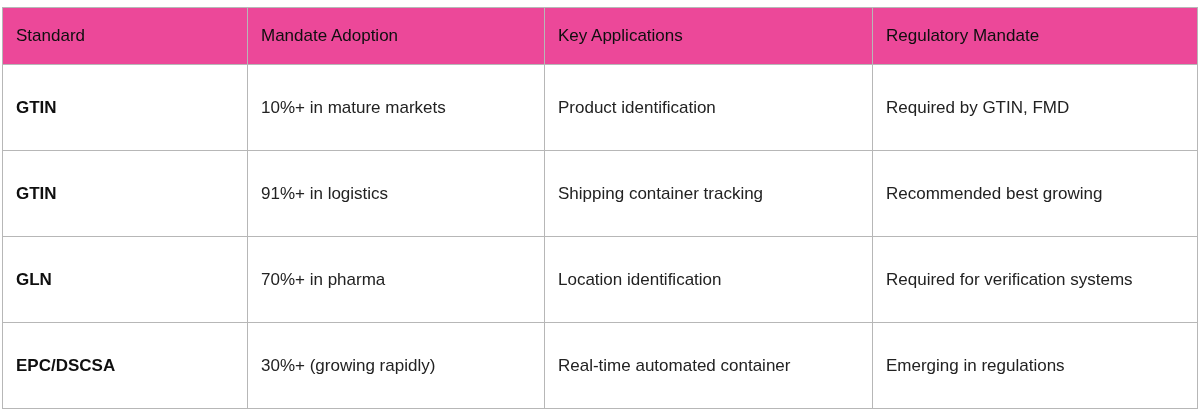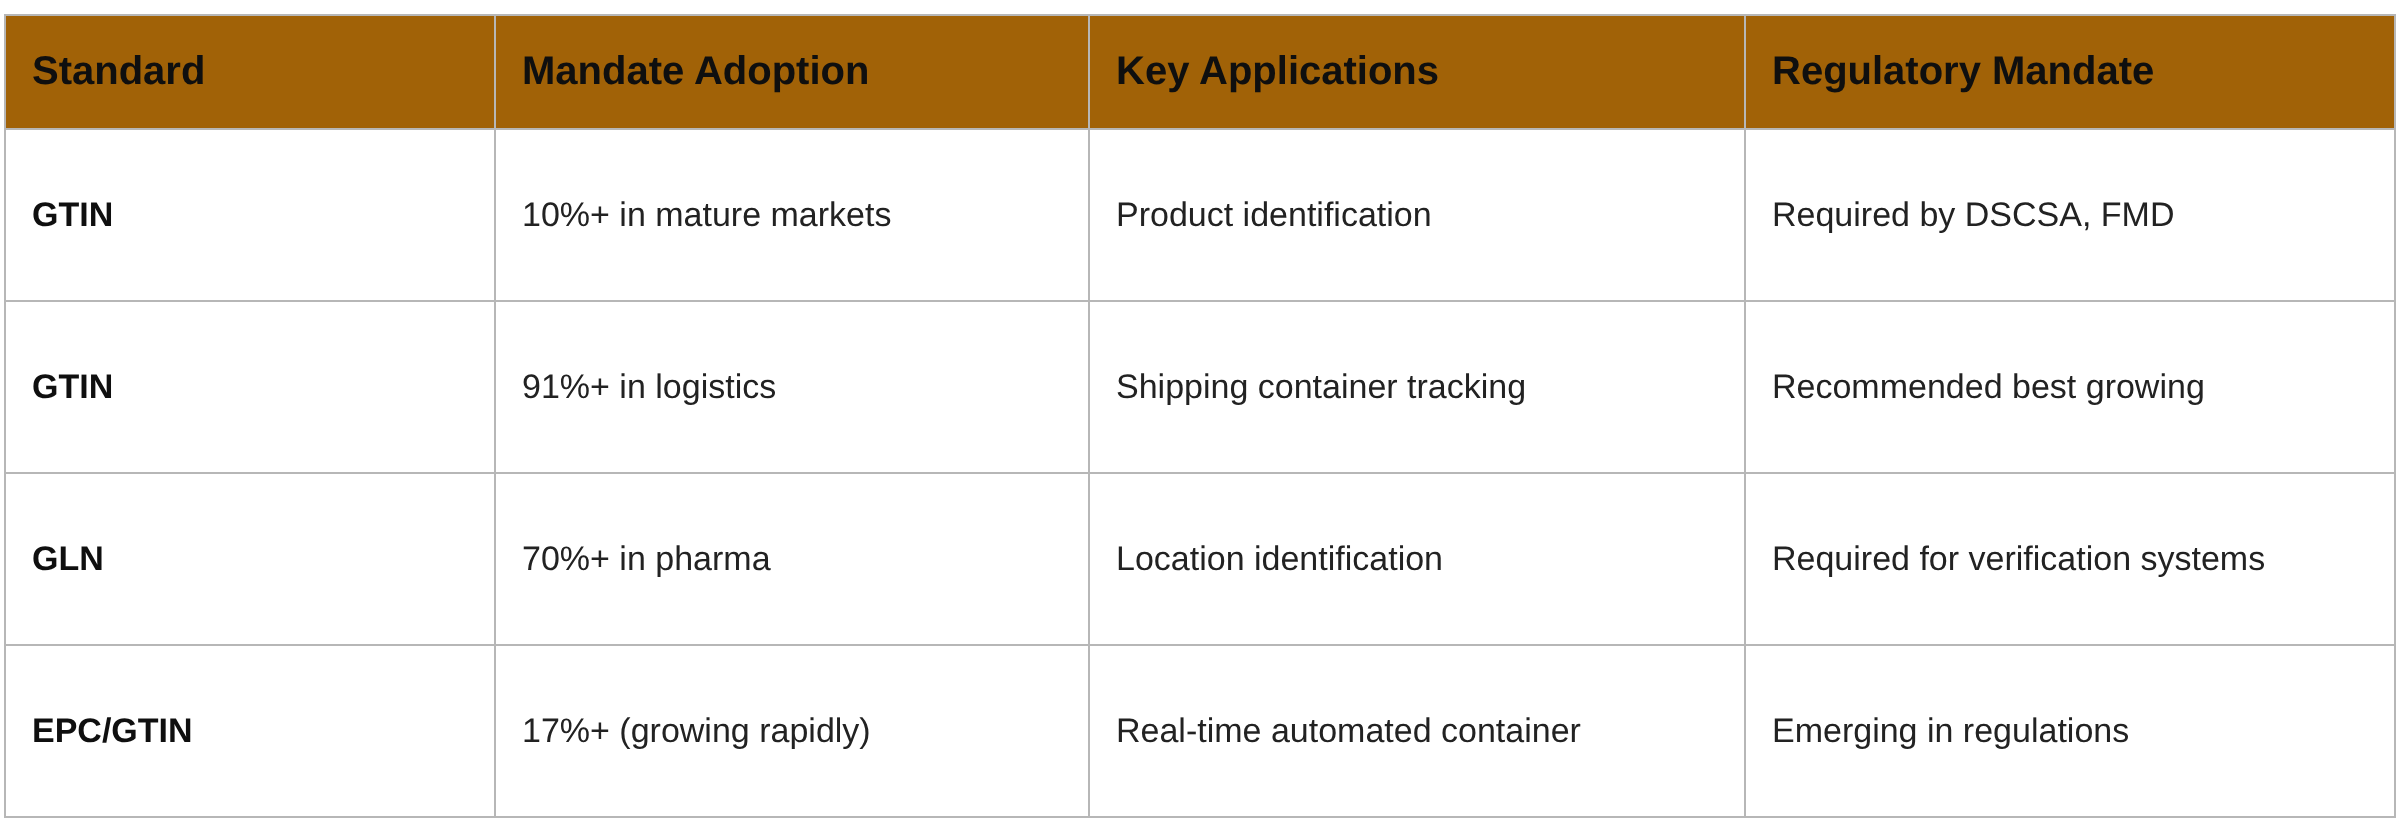--- a/index.html
+++ b/index.html
@@ -28,25 +28,25 @@
   table.standards-table th,
   table.standards-table td {
     border: 1px solid #b7b7b7;
     padding: 0 12px 0 13px;
     text-align: left;
     vertical-align: middle;
     overflow: hidden;
     white-space: nowrap;
   }
   table.standards-table thead th {
-    background: #a16207;
+    background: #ec4899;
     color: #0f0f0f;
-    font-weight: 700;
+    font-weight: 400;
     height: 56px;
-    font-size: 20px;
+    font-size: 17px;
   }
   table.standards-table tbody td {
     background: #ffffff;
     height: 85px;
     font-weight: 400;
     color: #222222;
     margin-left: 24px;
   }
   table.standards-table tbody td.col-standard {
     font-weight: 700;
@@ -70,35 +70,35 @@
         <th>Mandate Adoption</th>
         <th>Key Applications</th>
         <th>Regulatory Mandate</th>
       </tr>
     </thead>
     <tbody>
       <tr>
         <td class="col-standard">GTIN</td>
         <td>10%+ in mature markets</td>
         <td>Product identification</td>
-        <td>Required by DSCSA, FMD</td>
+        <td>Required by GTIN, FMD</td>
       </tr>
       <tr>
         <td class="col-standard">GTIN</td>
         <td>91%+ in logistics</td>
         <td>Shipping container tracking</td>
         <td>Recommended best growing</td>
       </tr>
       <tr>
         <td class="col-standard">GLN</td>
         <td>70%+ in pharma</td>
         <td>Location identification</td>
         <td>Required for verification systems</td>
       </tr>
       <tr>
-        <td class="col-standard">EPC/GTIN</td>
-        <td>17%+ (growing rapidly)</td>
+        <td class="col-standard">EPC/DSCSA</td>
+        <td>30%+ (growing rapidly)</td>
         <td>Real-time automated container</td>
         <td>Emerging in regulations</td>
       </tr>
     </tbody>
   </table>
 </div>
 
 </body></html>

